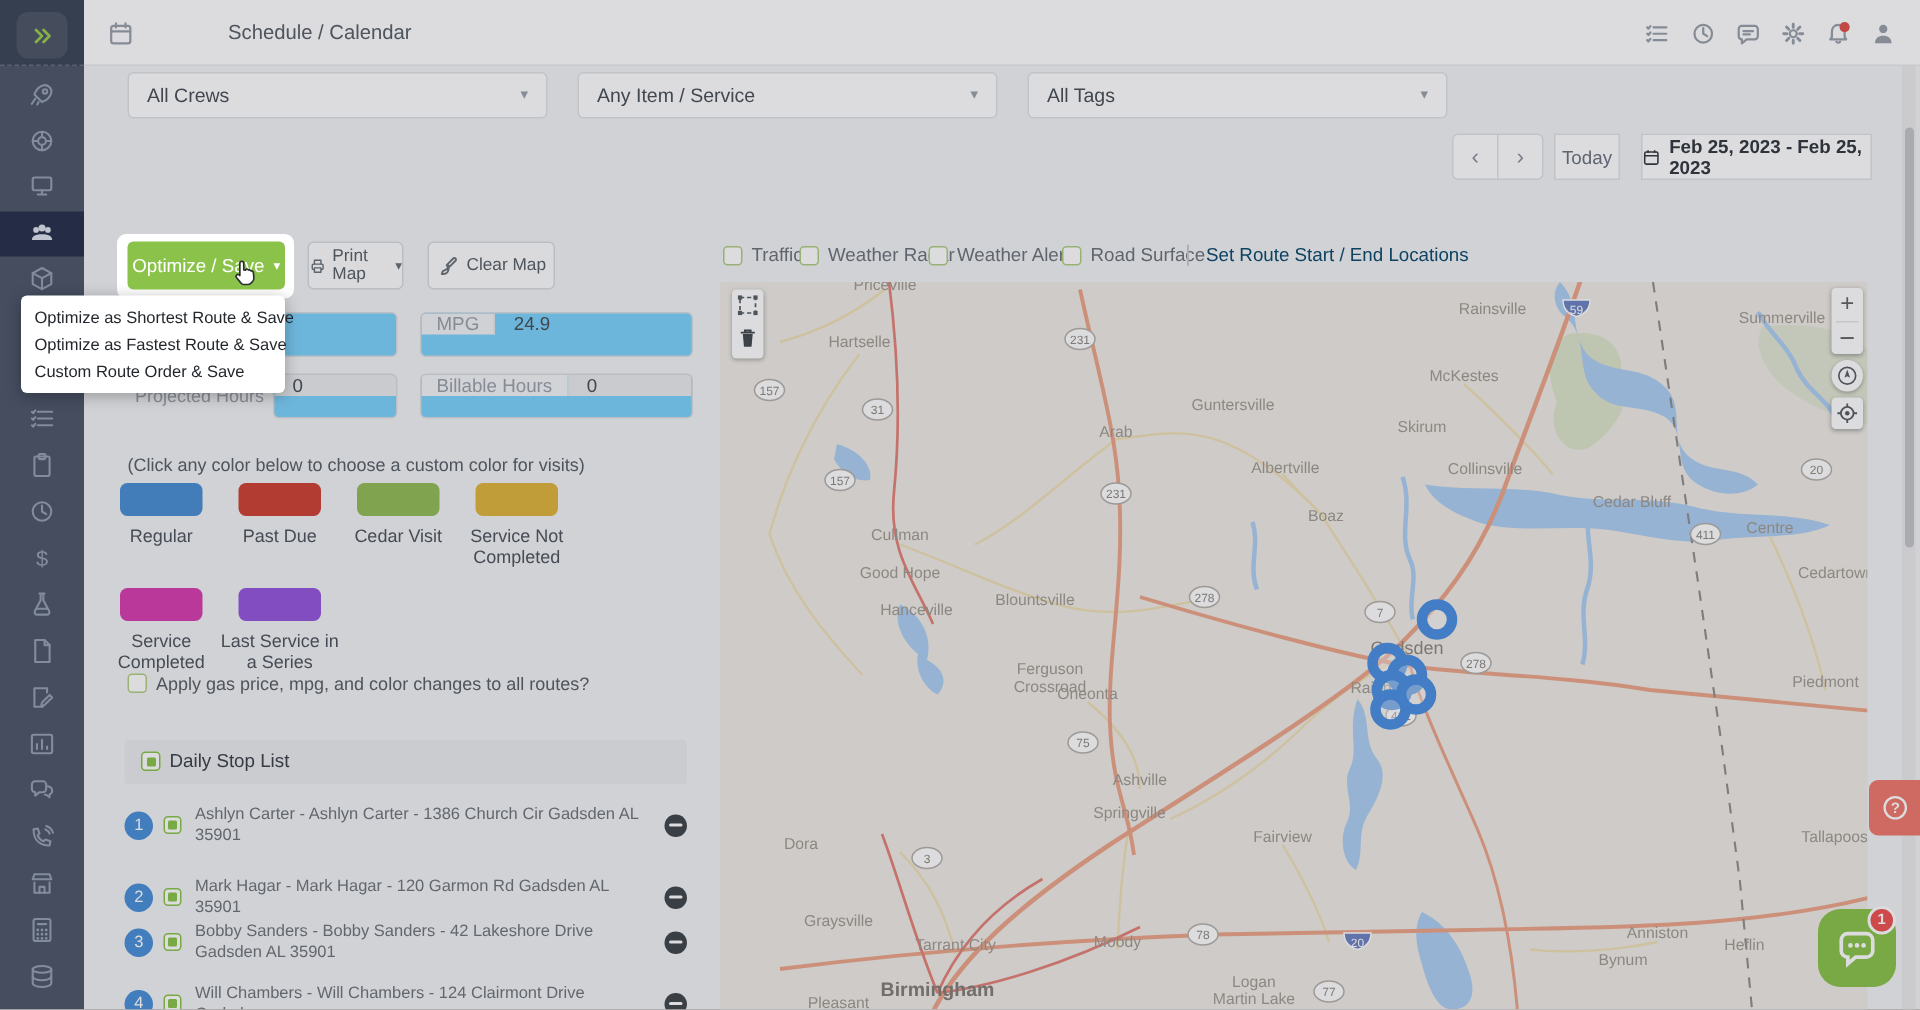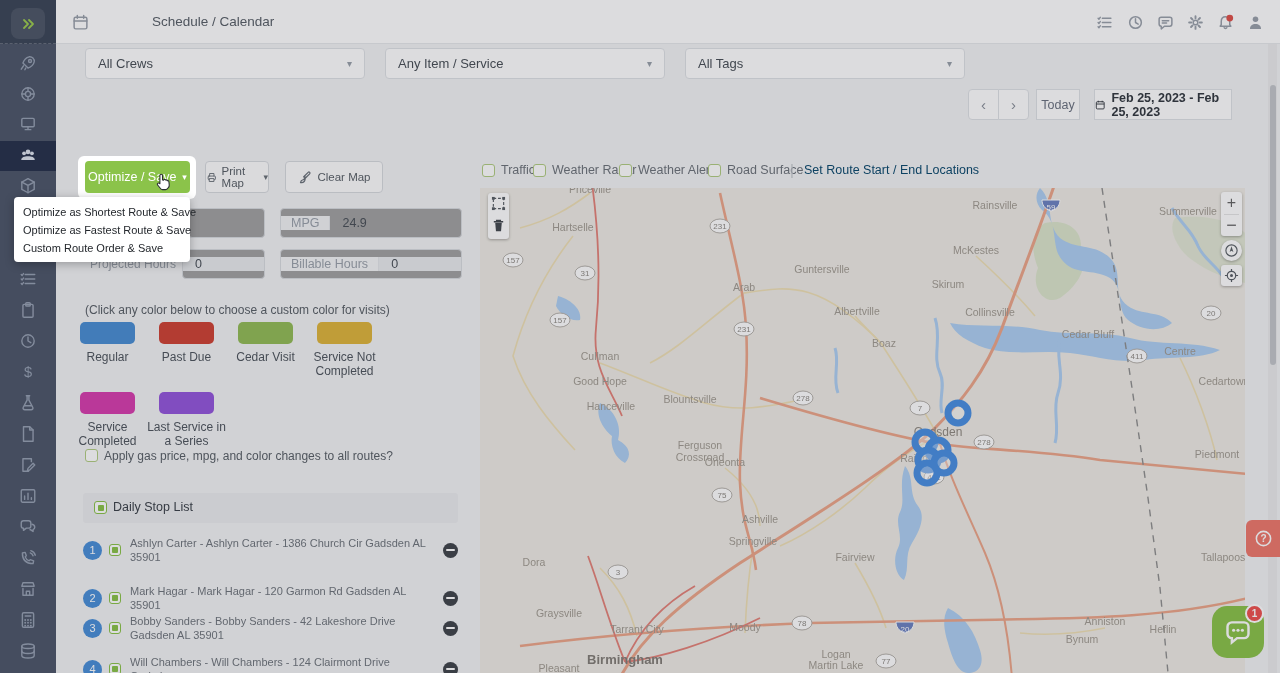--- a/index.html
+++ b/index.html
@@ -29,21 +29,21 @@
   #today-btn{font-size:12.5px;color:#6b7280;}
   #date-field{font-size:12.5px;font-weight:bold;color:#343a41;gap:6px;}
 
   
   .btn{position:absolute;top:161px;height:32px;border-radius:4px;display:flex;align-items:center;justify-content:center;font-size:12px;gap:6px;}
   #optimize-btn{left:85px;width:105px;background:#8bc34a;color:#fff;z-index:61;font-size:12.5px;}
   .ghost{background:#fdfdfd;border:1px solid #d8dbdf;color:#5a6168;}
   .bic{width:15px;height:15px;stroke:#6b727a;fill:none;stroke-width:1.3;stroke-linecap:round;stroke-linejoin:round;}
 
   
-  .field{position:absolute;height:30px;border:1px solid #d9dce0;border-radius:4px;background:#a3a3a3;display:flex;align-items:center;overflow:hidden;font-size:12.5px;}
+  .field{position:absolute;height:30px;border:1px solid #d9dce0;border-radius:4px;background:#7dd3fc;display:flex;align-items:flex-start;overflow:hidden;font-size:12.5px;}
   .field .lab{background:#f1f2f4;color:#9ba2ab;display:flex;align-items:center;padding:0 10px;border-right:1px solid #e3e6e9;white-space:nowrap;}
   .field .val{display:flex;align-items:center;padding:0 12px;color:#4a5158;flex:1;}
   .field .val.dis{background:#e9ebee;}
   #proj-label{left:90px;top:257px;font-size:12px;color:#9ba2ab;}
 
   
   #legend-hint{left:85px;top:303px;font-size:12px;color:#5a6168;text-align:right;}
   #legend{left:68px;top:322px;width:330px;display:flex;flex-wrap:wrap;}
   .legend-item{width:79px;margin-bottom:14px;display:flex;flex-direction:column;align-items:center;}
   .swatch{width:55px;height:22px;border-radius:5px;margin-bottom:6px;}
@@ -246,38 +246,38 @@
 
   <div class="navbtn" style="left:968px;width:31px;border-radius:4px 0 0 4px">
       <span>‹</span>
     </div>
   <div class="navbtn" style="left:998px;width:31px;border-radius:0 4px 4px 0">
       <span>›</span>
     </div>
   <div class="navbtn" id="today-btn" style="left:1036px;width:44px">
       <span>Today</span>
     </div>
-  <div class="navbtn" id="date-field" style="left:1094px;width:138px">
+  <div class="navbtn" id="date-field" style="left:1094px;width:154px">
     <svg width="14" height="14" viewBox="0 0 16 16" style="stroke:#343a41;fill:none;stroke-width:1.4">
         <rect x="2" y="3" width="12" height="11" rx="1.5"></rect>
         <path d="M2,6.5 H14 M5,1.5 V4 M11,1.5 V4"></path>
       </svg>
     <span>Feb 25, 2023 - Feb 25, 2023</span>
   </div>
 
   <div class="btn ghost" style="left:205px;width:64px;font-size:11.5px;gap:4px">
     <svg class="bic" viewBox="0 0 16 16">
         <rect x="3" y="6" width="10" height="5" rx="1"></rect>
         <path d="M5,6 V2.5 H11 V6"></path>
         <path d="M5,9.5 H11 V13.5 H5 Z" fill="#fdfdfd"></path>
       </svg>
     <span>Print Map</span>
       <span style="font-size:9px;color:#6b727a">▾</span>
   </div>
-  <div class="btn ghost" style="left:285px;width:98px;font-size:11.5px;gap:5px">
+  <div class="btn ghost" style="left:285px;width:85px;font-size:11.5px;gap:5px">
     <svg class="bic" viewBox="0 0 16 16">
         <path d="M13.5,2.5 C14,3 14,3.6 13.5,4.1 L9.3,8.3 L7.7,6.7 L11.9,2.5 C12.4,2 13,2 13.5,2.5 Z"></path>
         <path d="M7.2,7.2 C8.2,8.2 8.2,9.3 7.2,10.1 C6.4,10.8 5.2,10.6 4.5,11.5 C4,12.2 4.3,12.8 3.7,13.4 C5.3,13.7 6.8,13.3 7.7,12.3 C8.6,11.3 8.5,9.9 8.8,9"></path>
       </svg>
     <span>Clear Map</span>
   </div>
 
   <div class="field" style="left:188px;top:208px;width:77px">
       <div class="val"></div>
     </div>

